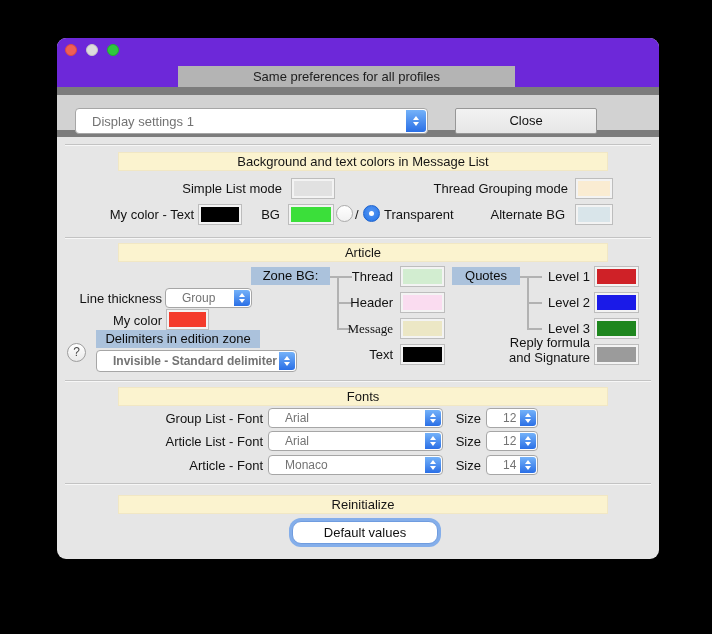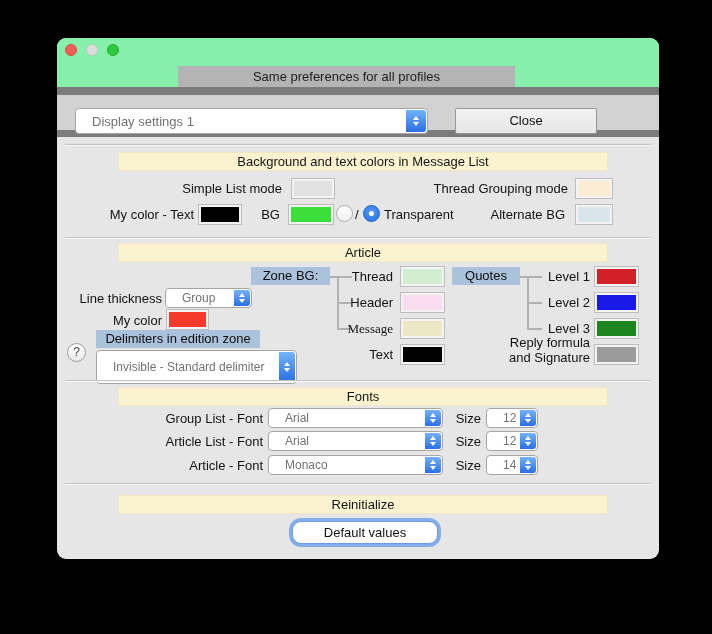--- a/index.html
+++ b/index.html
@@ -7,21 +7,21 @@
   body {
     width:712px; height:634px; background:#000;
     font-family:"Liberation Sans", sans-serif;
     position:relative; overflow:hidden;
   }
   .win {
     position:absolute; left:57px; top:38px; width:602px; height:521px;
     background:#e6e6e6; border-radius:9px; overflow:hidden;
     box-shadow:0 10px 30px rgba(0,0,0,.6);
   }
-  .topArea { position:absolute; left:0; top:0; right:0; height:49px; background:#86efac; }
+  .topArea { position:absolute; left:0; top:0; right:0; height:49px; background:#6d28d9; }
   .light { position:absolute; top:6px; width:12px; height:12px; border-radius:50%; }
   .light.red   { left:8px;  background:#f05f56; border:1px solid #dd4a41; }
   .light.gray  { left:29px; background:#dcdcdc; border:1px solid #c5c5c5; }
   .light.green { left:50px; background:#2fc83f; border:1px solid #23ab32; }
   .subBar {
     position:absolute; left:121px; top:28px; width:337px; height:22px;
     background:#b4b4b4; color:#1d1d1d; font-size:13px; line-height:22px; text-align:center;
   }
   .toolbar {
     position:absolute; left:0; top:49px; right:0; height:50px;
@@ -133,21 +133,21 @@
         <span class="tri-up"></span>
         <span class="tri-down"></span>
       </span>
   </div>
 
   <div class="lbl" style="right:497px; top:273px;">My color</div>
   <div class="swatch" style="left: 110px; top: 272px; width: 41px; height: 19px; background-color: rgb(244, 59, 43);"></div>
 
   <div class="badge" style="left:39px; top:292px; width:164px;">Delimiters in edition zone</div>
   <div class="helpBtn">?</div>
-  <div class="popup" style="left:39px; top:312px; width:201px; height:34px;">
+  <div class="popup" style="left:39px; top:312px; width:201px; height:22px;font-weight:bold;">
     <span class="ptxt">Invisible - Standard delimiter</span>
     <span class="stepper">
         <span class="tri-up"></span>
         <span class="tri-down"></span>
       </span>
   </div>
 
   <div class="badge" style="left:194px; top:229px; width:79px;">Zone BG:</div>
   <div class="tline" style="left:280px; top:238px; width:2px; height:54px;"></div>
   <div class="tline" style="left:273px; top:238px; width:22px; height:2px;"></div>

